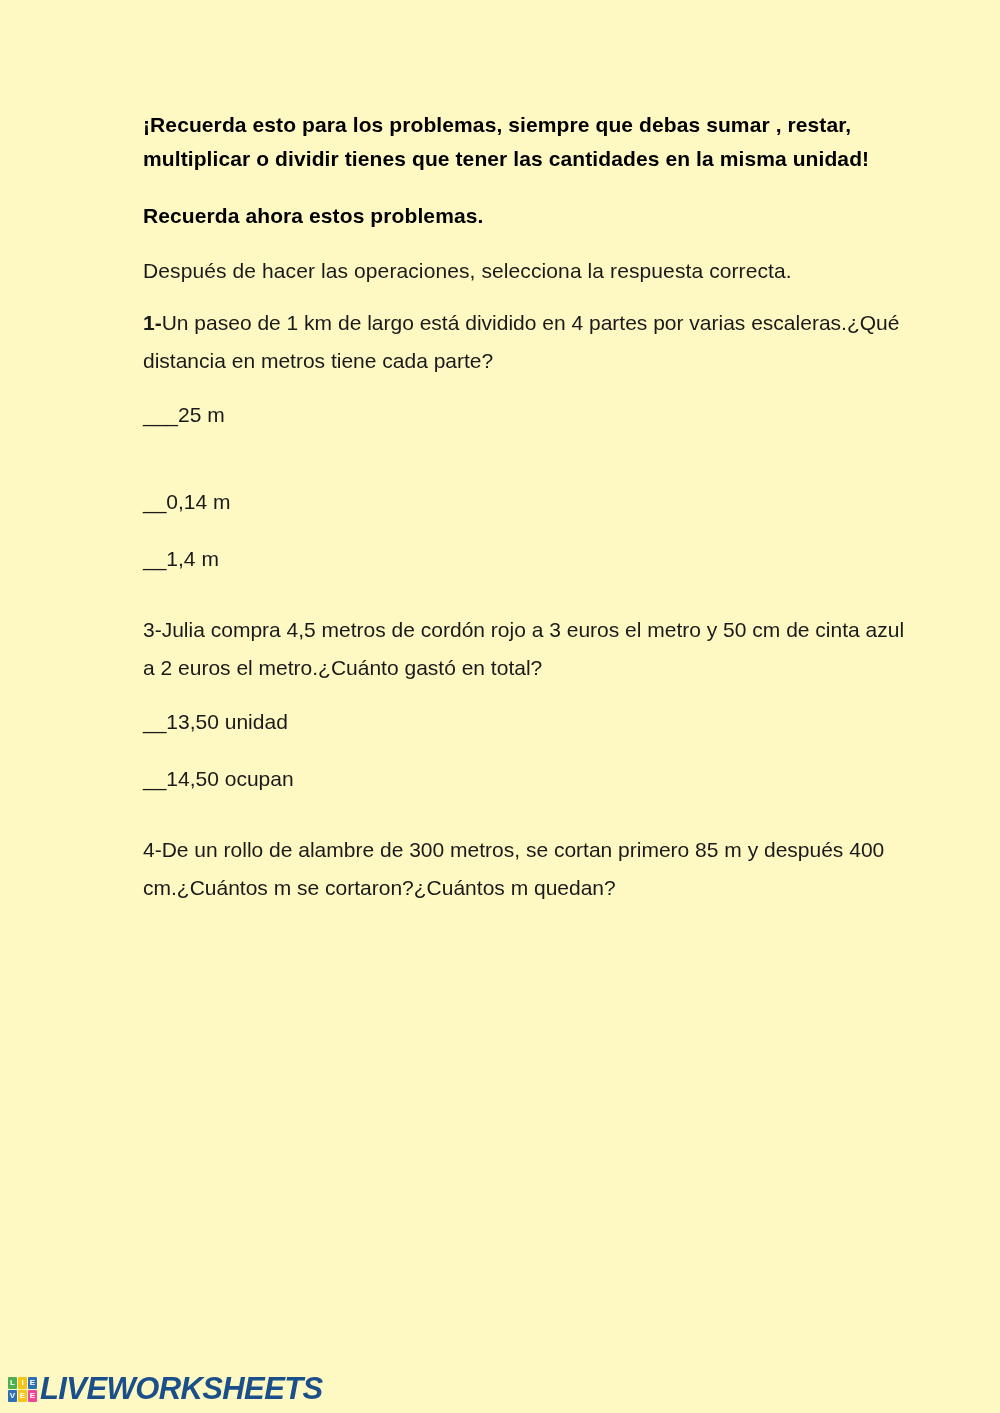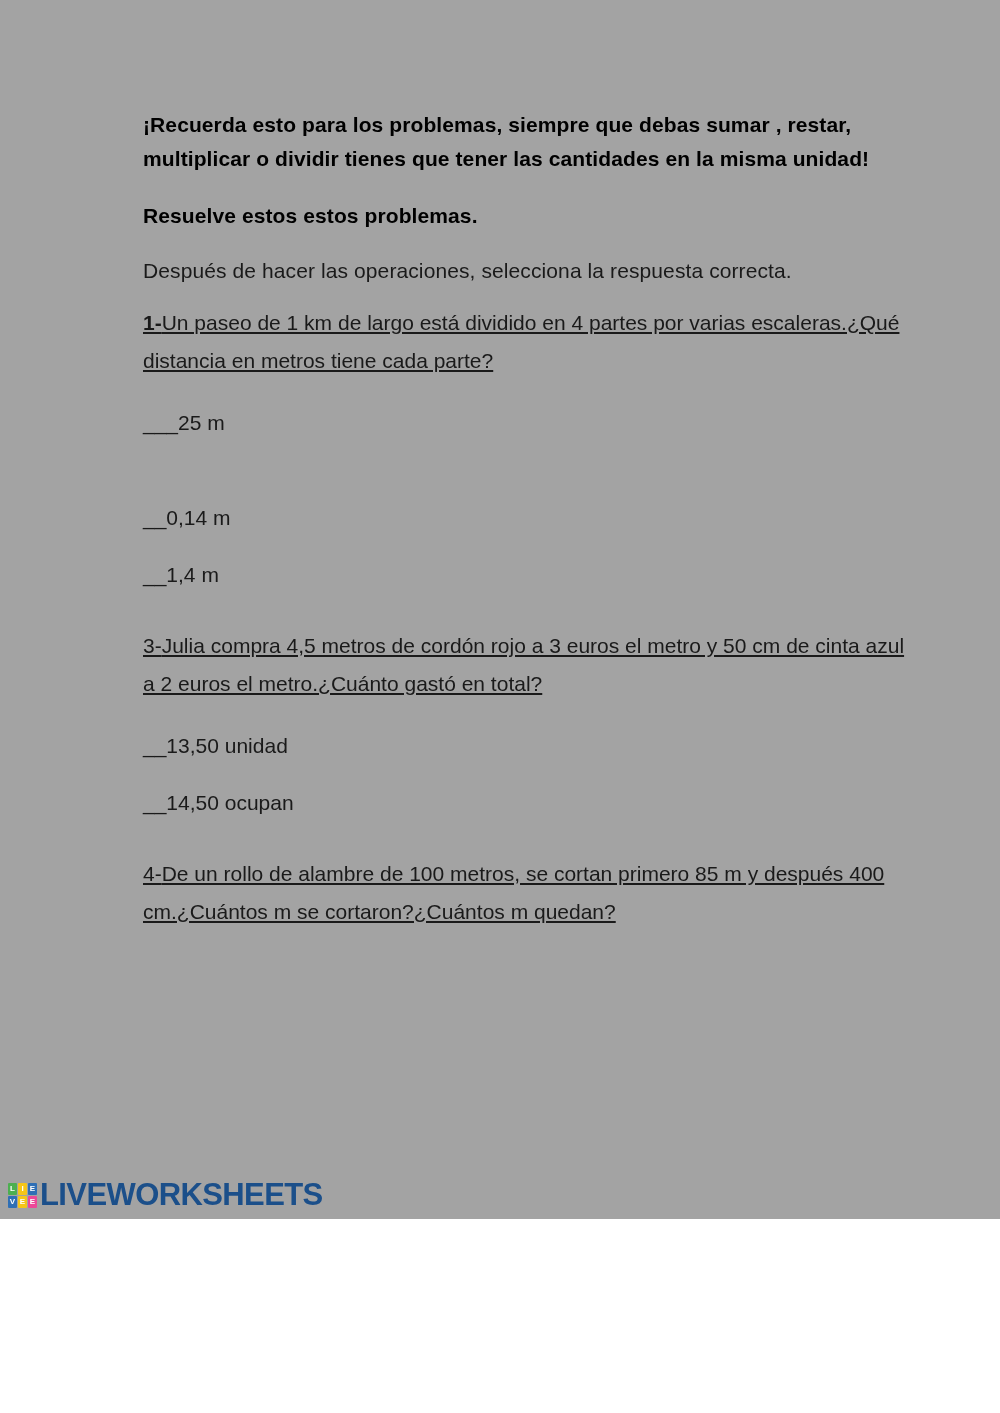--- a/index.html
+++ b/index.html
@@ -12,22 +12,22 @@
     height: 1413px;
     position: relative;
     font-family: "Liberation Sans", sans-serif;
     color: #000000;
     overflow: hidden;
   }
   .page {
     position: absolute;
     left: 0; top: 0;
     width: 1000px;
-    height: 1219px;
-    background: #a3a3a3;
+    height: 1413px;
+    background: #fef9c3;
   }
   .content {
     position: absolute;
     left: 143px;
     top: 108px;
     width: 775px;
   }
   .para {
     font-size: 21px;
     line-height: 35px;
@@ -44,37 +44,36 @@
   .para.bold-tight {
     font-weight: bold;
     color: #000000;
     margin-bottom: 20px;
   }
   .question {
     font-size: 21px;
     line-height: 38px;
     color: #1a1a1a;
     margin: 0 0 14px 0;
-    text-decoration: underline;
   }
   .question .qnum-bold {
     font-weight: bold;
   }
   .q-block {
     margin-bottom: 6px;
   }
   .option {
     font-size: 21px;
     line-height: 38px;
     color: #1a1a1a;
     margin: 0 0 19px 0;
     white-space: pre;
   }
   .q1-first {
-    margin-top: 24px;
+    margin-top: 16px;
   }
   .spacer-q {
     height: 14px;
   }
   .footer {
     position: absolute;
     left: 8px;
     bottom: 4px;
     display: flex;
     align-items: center;
@@ -98,32 +97,33 @@
     text-align: center;
     font-family: "Liberation Sans", sans-serif;
   }
   .logo-word {
     font-size: 31px;
     font-weight: bold;
     letter-spacing: -0.6px;
     color: #1b4f8a;
     font-family: "Liberation Sans", sans-serif;
     line-height: 32px;
+    font-style: italic;
   }
 </style>
 </head>
 <body>
 
 <div class="page">
 
   <div class="content">
 
     <p class="para bold">¡Recuerda esto para los problemas, siempre que  debas sumar , restar, multiplicar o dividir tienes que  tener las cantidades en la misma unidad!</p>
 
-    <p class="para bold-tight">Resuelve estos estos problemas.</p>
+    <p class="para bold-tight">Recuerda ahora estos problemas.</p>
 
     <p class="para">Después de hacer las operaciones, selecciona la respuesta correcta.</p>
 
     <div class="q-block">
       <p class="question"><span class="qnum-bold">1-</span><span>Un paseo de 1 km de largo está dividido en 4 partes por varias escaleras.¿Qué distancia en metros tiene cada parte?</span></p>
       <p class="option q1-first">___25 m</p>
     </div>
 
     <div class="spacer-q"></div>
 
@@ -136,21 +136,21 @@
 
     <div class="q-block">
       <p class="question"><span>3-</span><span>Julia compra 4,5 metros de cordón rojo a 3 euros el metro y 50 cm de cinta azul a 2 euros el metro.¿Cuánto gastó en total?</span></p>
       <p class="option q1-first">__13,50 unidad</p>
       <p class="option">__14,50 ocupan</p>
     </div>
 
     <div class="spacer-q"></div>
 
     <div class="q-block">
-      <p class="question"><span>4-</span><span>De un rollo de alambre de 100 metros, se cortan primero 85 m y después 400 cm.¿Cuántos m se cortaron?¿Cuántos m quedan?</span></p>
+      <p class="question"><span>4-</span><span>De un rollo de alambre de 300 metros, se cortan primero 85 m y después 400 cm.¿Cuántos m se cortaron?¿Cuántos m quedan?</span></p>
     </div>
 
   </div>
 
   <div class="footer">
     <div class="logo-tiles">
       <div class="tile" style="background-color: rgb(76, 175, 80);">L</div>
       <div class="tile" style="background-color: rgb(245, 197, 24);">I</div>
       <div class="tile" style="background-color: rgb(47, 111, 181);">E</div>
       <div class="tile" style="background-color: rgb(47, 111, 181);">V</div>

